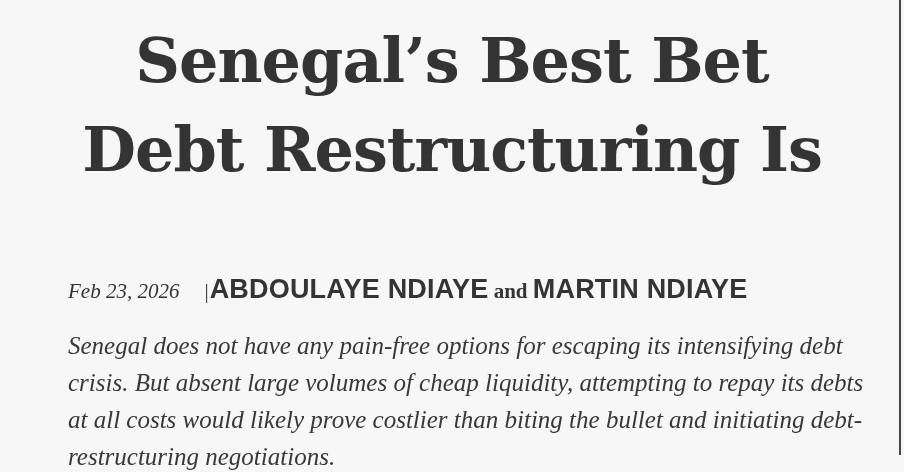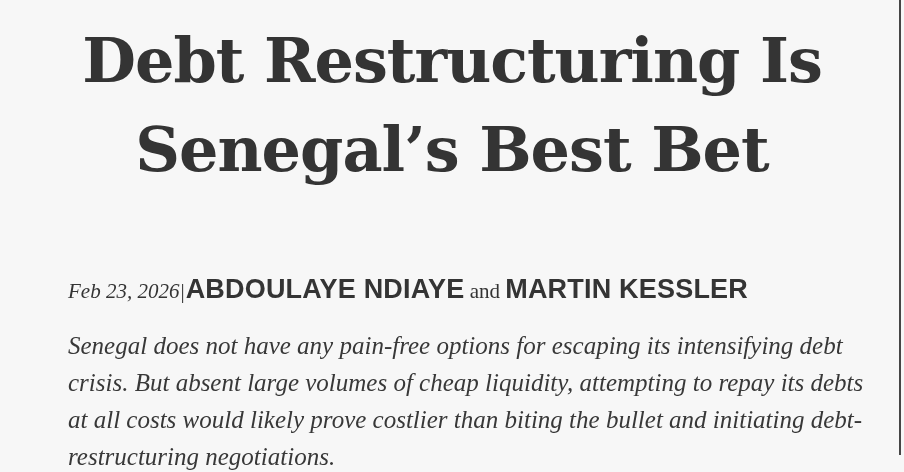--- a/index.html
+++ b/index.html
@@ -37,37 +37,37 @@
     top: 274px;
     left: 68px;
     width: 800px;
     white-space: nowrap;
     font-size: 21px;
     color: #343434;
   }
   .byline .date {
     font-family: "Liberation Serif", serif;
     font-style: italic;
-    margin-right: 1px;
+    margin-right: 25px;
   }
   .byline .separator {
     font-style: normal;
     font-weight: 400;
     margin-right: 1px;
     color: #343434;
   }
   .byline .author {
     font-family: "Liberation Sans", sans-serif;
     font-weight: 700;
     font-size: 27px;
     letter-spacing: 0.2px;
   }
   .byline .conjunction {
     font-family: "Liberation Serif", serif;
-    font-weight: 400;
+    font-weight: 700;
     font-size: 21px;
   }
   .lede {
     position: absolute;
     top: 327px;
     left: 68px;
     width: 800px;
     font-family: "Liberation Serif", serif;
     font-style: italic;
     font-size: 25px;
@@ -90,28 +90,28 @@
     height: 455px;
     background: #464646;
   }
 </style>
 </head>
 <body>
 
 <div class="page">
 
   <h1 class="article-title">
+    <div>Senegal’s Best Bet</div>
     <div>Debt Restructuring Is</div>
-    <div>Senegal’s Best Bet</div>
   </h1>
 
   <div class="byline">
     <span class="date">Feb 23, 2026</span><span class="separator">|</span><span class="author">ABDOULAYE NDIAYE</span>
     <span class="conjunction">and</span>
-    <span class="author">MARTIN KESSLER</span>
+    <span class="author">MARTIN NDIAYE</span>
   </div>
 
   <p class="lede">Senegal does not have any pain-free options for escaping its intensifying debt crisis. But absent large volumes of cheap liquidity, attempting to repay its debts at all costs would likely prove costlier than biting the bullet and initiating debt-restructuring negotiations.</p>
 
   <div class="scrollbar-track">
     <div class="scrollbar-thumb"></div>
   </div>
 
 </div>
 

